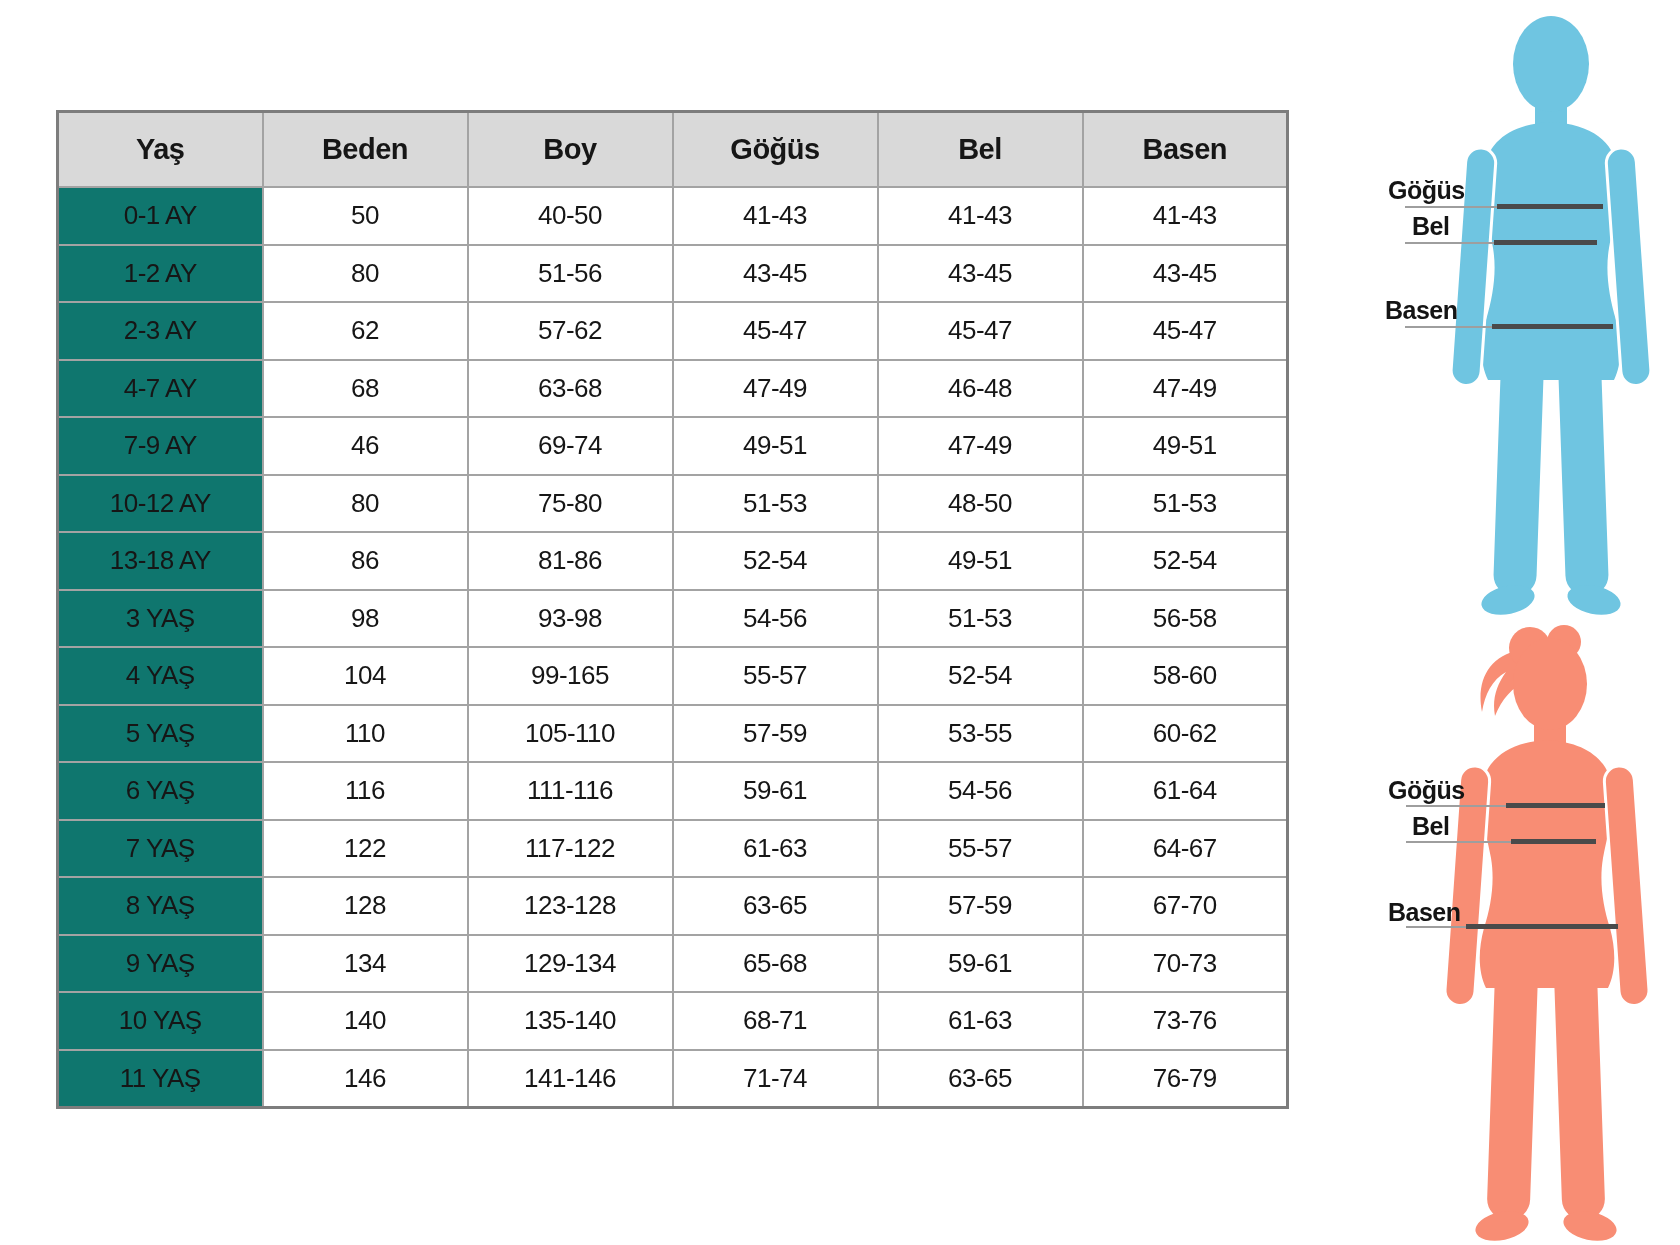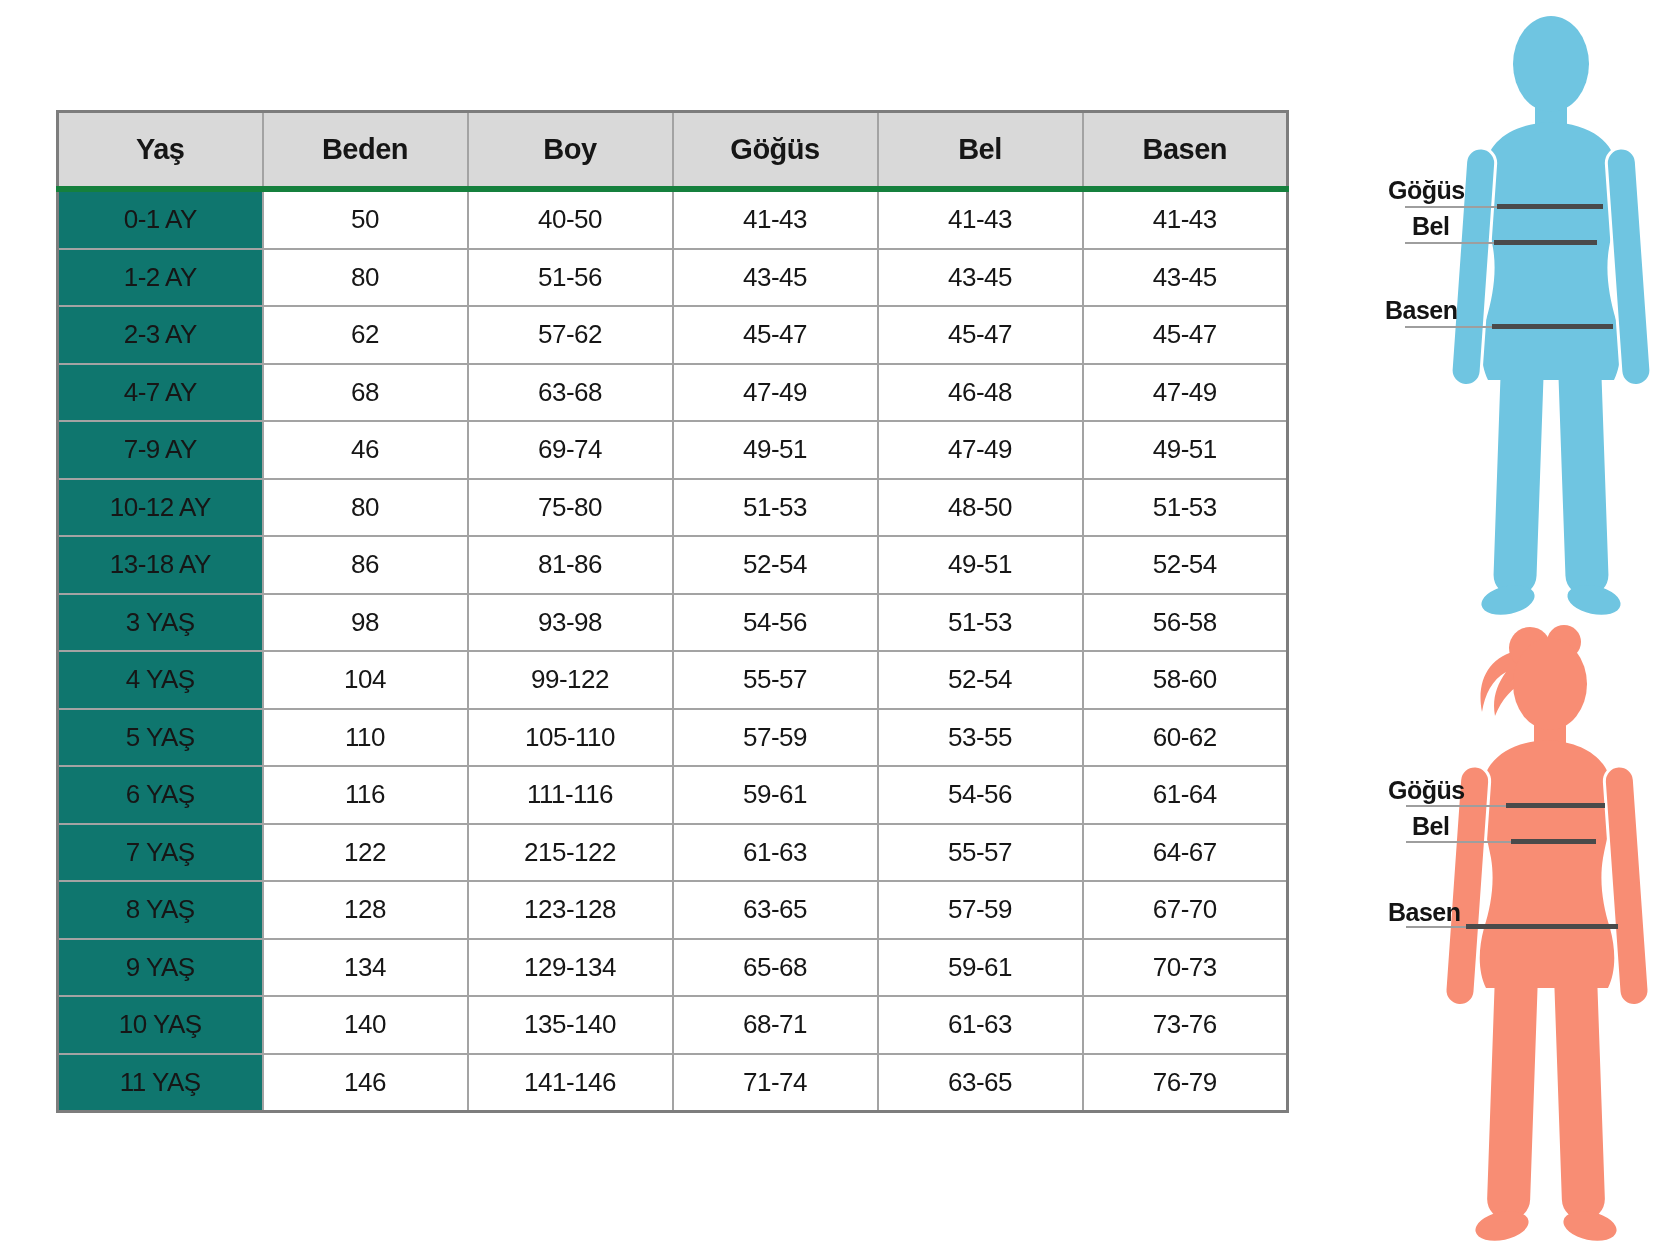--- a/index.html
+++ b/index.html
@@ -16,21 +16,21 @@
   }
   .size-table th,.size-table td{
     border:2px solid #a3a3a3;
     text-align:center;vertical-align:middle;
     color:#161616;letter-spacing:-0.5px;
     overflow:hidden;white-space:nowrap;
   }
   .size-table thead th{
     background:#d9d9d9;height:71px;
     font-size:29px;font-weight:bold;
-    border-bottom:6px solid #15803d;
+    border-bottom:1px solid #15803d;
   }
   .size-table tbody td{
     height:53.5px;font-size:26px;background:#ffffff;
   }
   .size-table tbody td.rowhead{
     background:#0f766e;
   }
 
   
   .ann{
@@ -118,21 +118,21 @@
         <td class="rowhead">3 YAŞ</td>
         <td>98</td>
         <td>93-98</td>
         <td>54-56</td>
         <td>51-53</td>
         <td>56-58</td>
       </tr>
       <tr>
         <td class="rowhead">4 YAŞ</td>
         <td>104</td>
-        <td>99-122</td>
+        <td>99-165</td>
         <td>55-57</td>
         <td>52-54</td>
         <td>58-60</td>
       </tr>
       <tr>
         <td class="rowhead">5 YAŞ</td>
         <td>110</td>
         <td>105-110</td>
         <td>57-59</td>
         <td>53-55</td>
@@ -142,21 +142,21 @@
         <td class="rowhead">6 YAŞ</td>
         <td>116</td>
         <td>111-116</td>
         <td>59-61</td>
         <td>54-56</td>
         <td>61-64</td>
       </tr>
       <tr>
         <td class="rowhead">7 YAŞ</td>
         <td>122</td>
-        <td>215-122</td>
+        <td>117-122</td>
         <td>61-63</td>
         <td>55-57</td>
         <td>64-67</td>
       </tr>
       <tr>
         <td class="rowhead">8 YAŞ</td>
         <td>128</td>
         <td>123-128</td>
         <td>63-65</td>
         <td>57-59</td>

